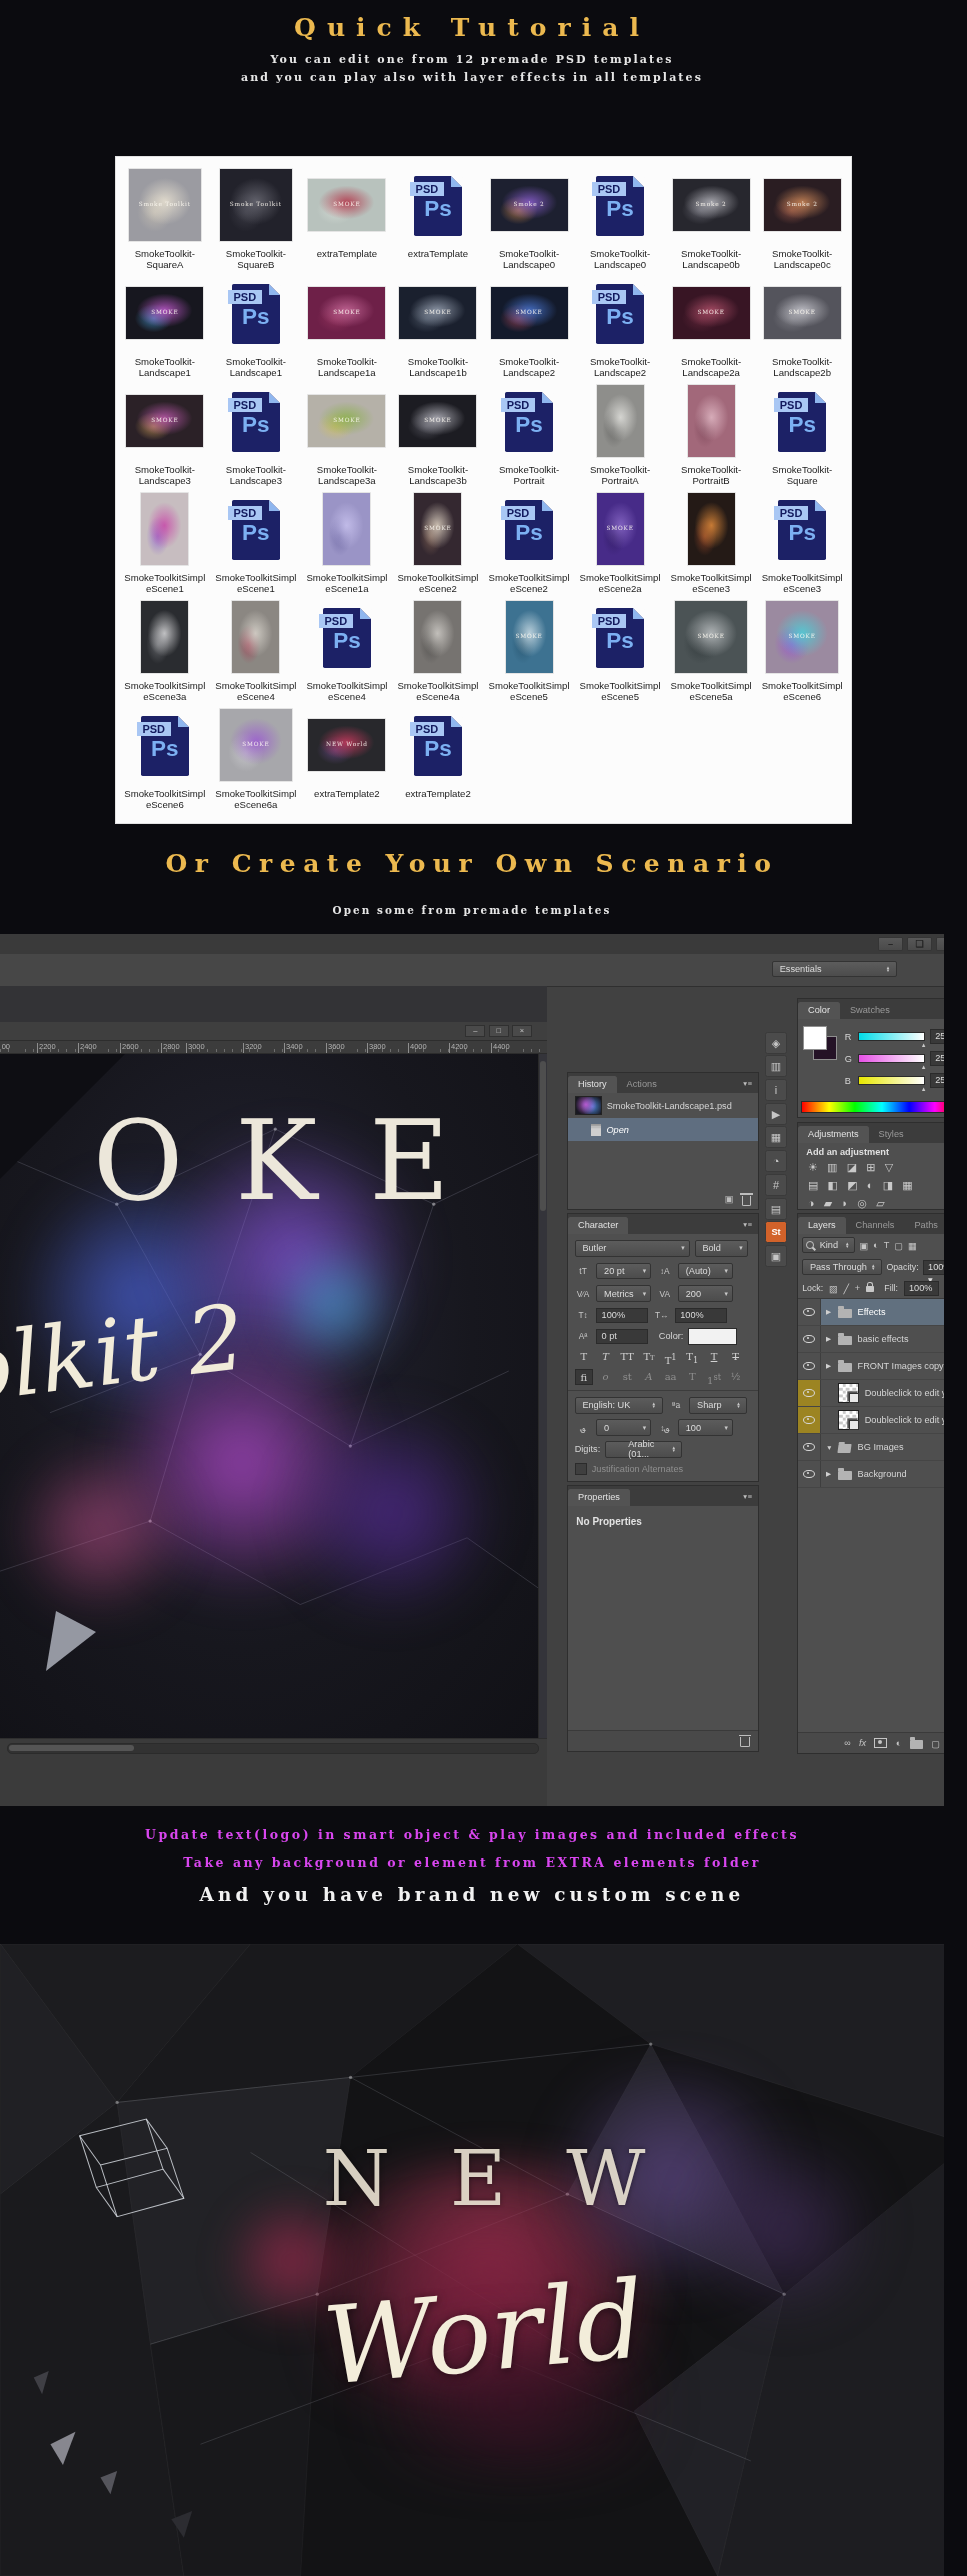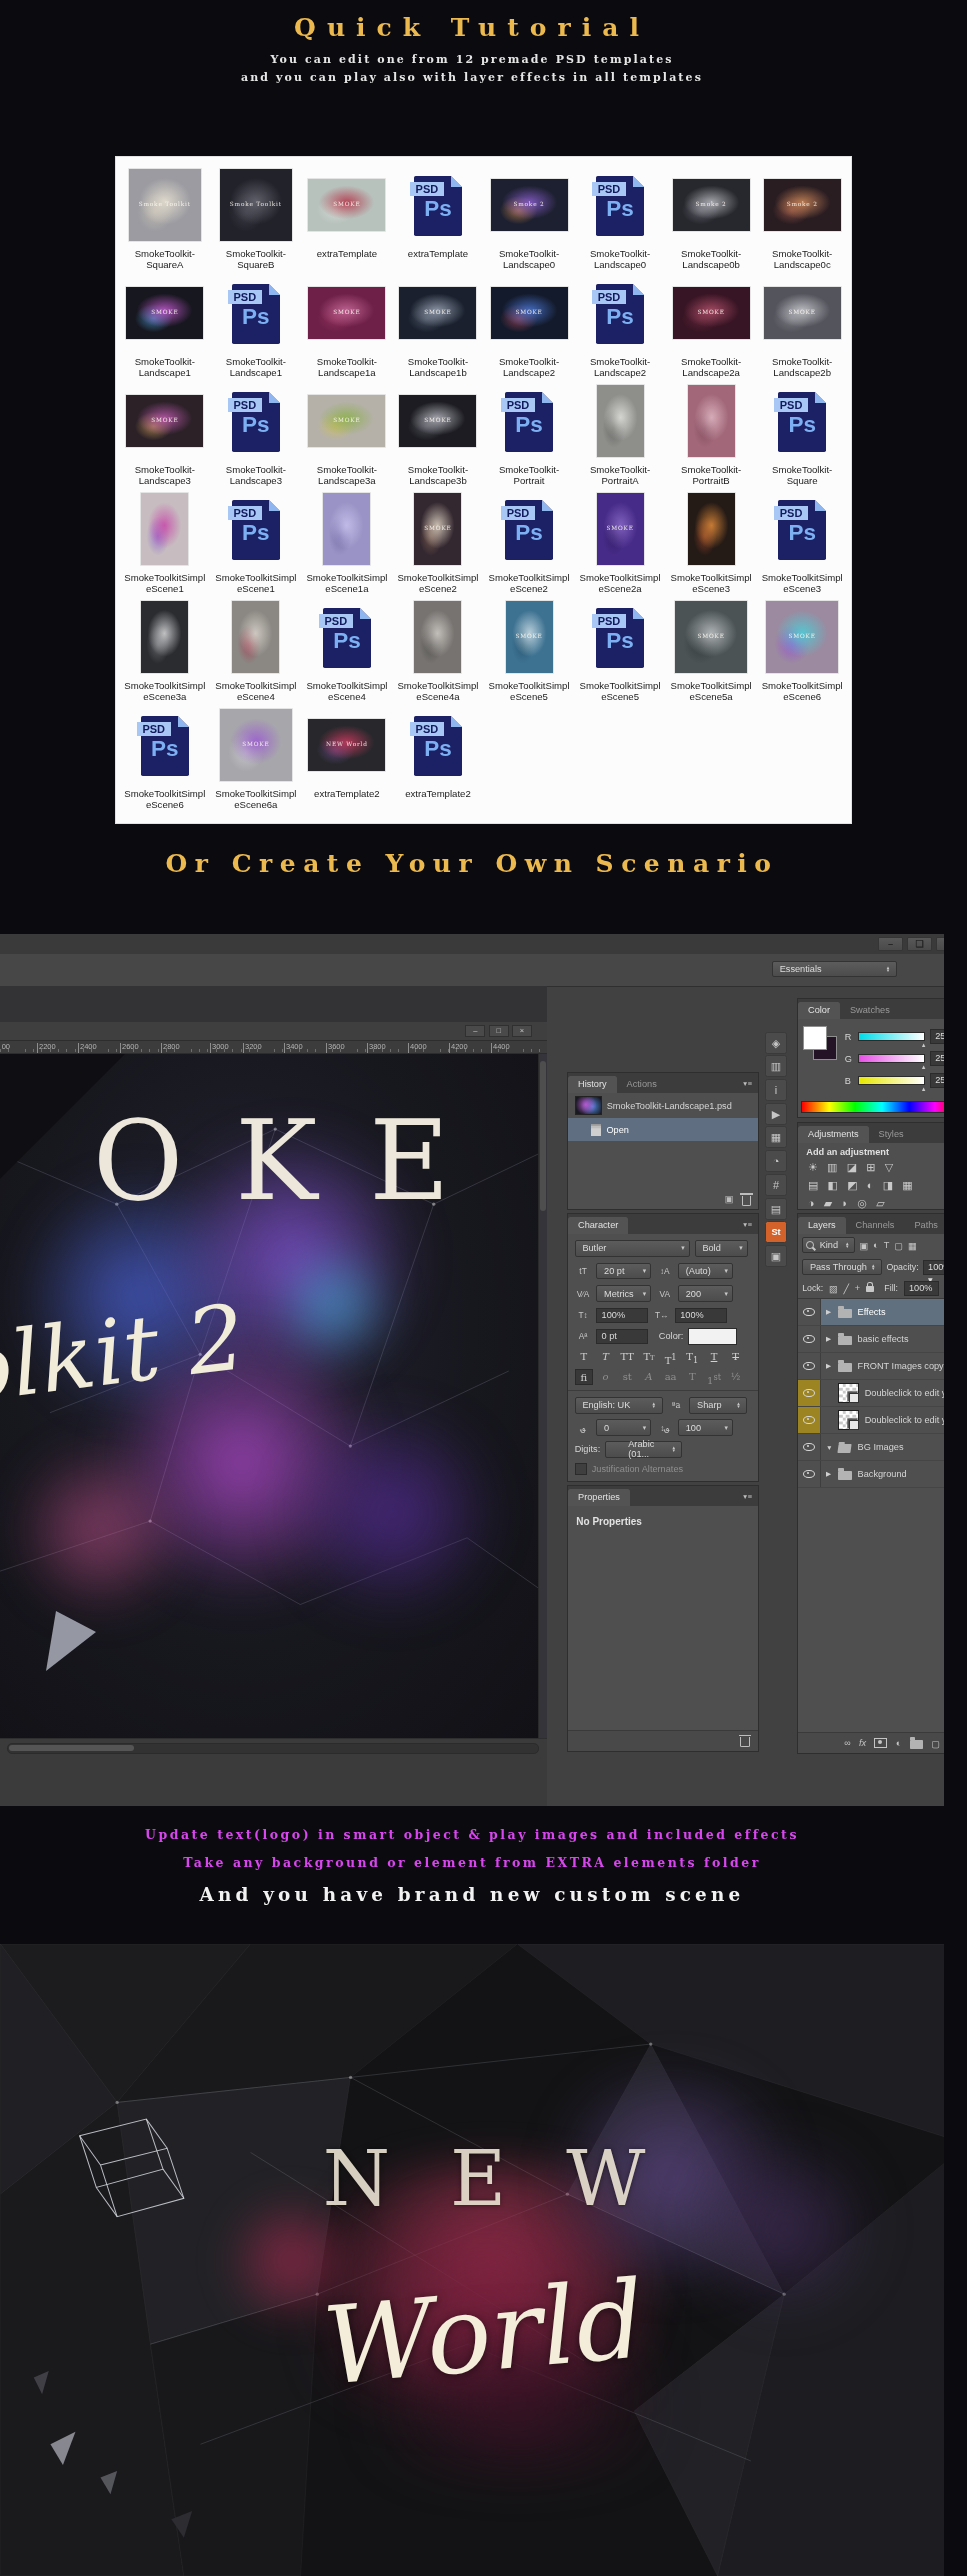--- a/index.html
+++ b/index.html
@@ -560,20 +560,21 @@
               <span class="psd-ps">Ps</span>
               <span class="psd-banner">PSD</span>
             </div>
           </div>
           <div class="flabel">extraTemplate2</div>
         </div>
       </div>
   </div>
 
   <div id="title2" class="gold-title">Or Create Your Own Scenario</div>
+  <div id="sub3" class="sub">Open some from premade templates</div>
 
   <div class="ps">
     <div class="titlebar">
       <div class="winbtns">
         <span class="winbtn">–</span>
         <span class="winbtn">❏</span>
         <span class="winbtn">×</span>
       </div>
     </div>
     <div class="optionsbar">
@@ -590,21 +591,21 @@
           <span class="docbtn">□</span>
           <span class="docbtn">×</span>
         </div>
       </div>
       <div class="ruler" id="ruler">
           <span class="rlabel" style="left: 1.7px;">00</span>
           <span class="rlabel" style="left: 39px;">2200</span>
           <span class="rlabel" style="left: 80px;">2400</span>
           <span class="rlabel" style="left: 122px;">2600</span>
           <span class="rlabel" style="left: 163px;">2800</span>
-          <span class="rlabel" style="left: 212px;">3000</span>
+          <span class="rlabel" style="left: 188px;">3000</span>
           <span class="rlabel" style="left: 245px;">3200</span>
           <span class="rlabel" style="left: 286px;">3400</span>
           <span class="rlabel" style="left: 328px;">3600</span>
           <span class="rlabel" style="left: 369px;">3800</span>
           <span class="rlabel" style="left: 410px;">4000</span>
           <span class="rlabel" style="left: 451px;">4200</span>
           <span class="rlabel" style="left: 493px;">4400</span>
         </div>
       <div class="viewport">
         <svg class="cnet" width="538" height="684" viewBox="0 0 645 820">
@@ -649,21 +650,21 @@
     <div class="panel" style="left:567px;top:138px;width:192px;height:138px;">
       <div class="ptabs">
         <span class="ptab active">History</span>
         <span class="ptab">Actions</span>
         <span class="pmenu">▾≡</span>
       </div>
       <div class="prow" style="height:25px;">
         <span class="hthumb-img"></span>
         <span style="font-size:9.2px;">SmokeToolkit-Landscape1.psd</span>
       </div>
-      <div class="prow hrow-open" style="height:23.4px;">
+      <div class="prow hrow-open" style="height:23.4px;font-style:italic;">
         <span style="width:11.7px;"></span>
         <span class="docglyph"></span>
         <span style="font-size:9.2px;">Open</span>
       </div>
       <div style="position:absolute;right:6.7px;bottom:3.3px;display:flex;gap:8.3px;">
         <span style="color:#bdbdbd;">▣</span>
         <span class="trashic"></span>
       </div>
     </div>
 

